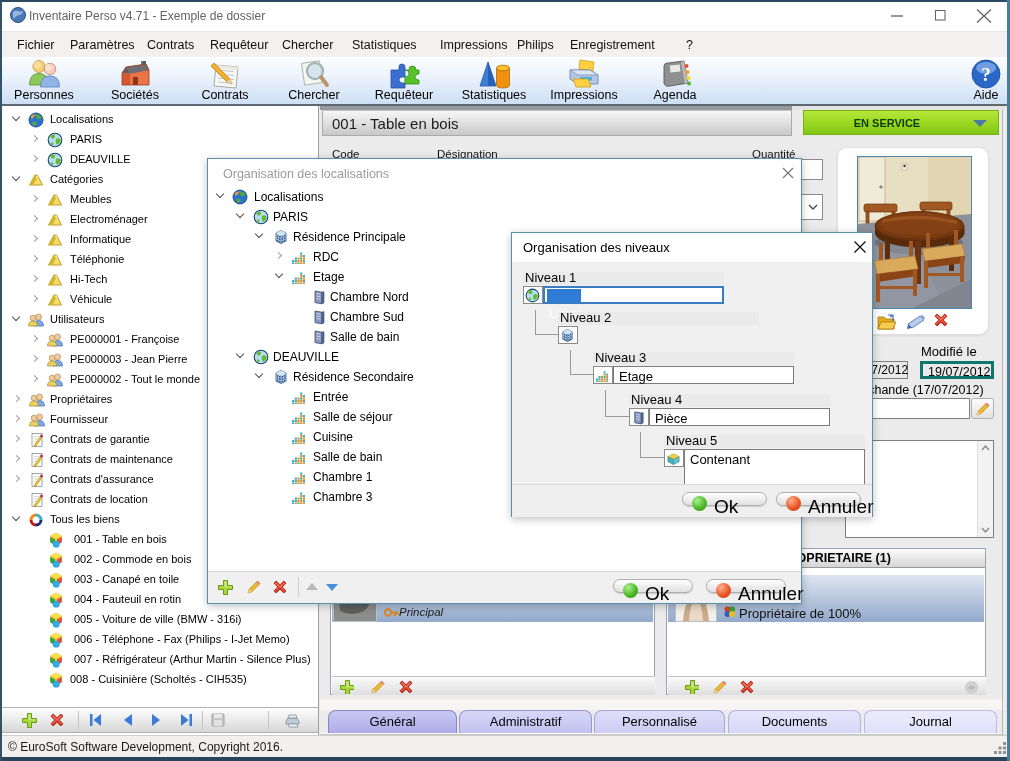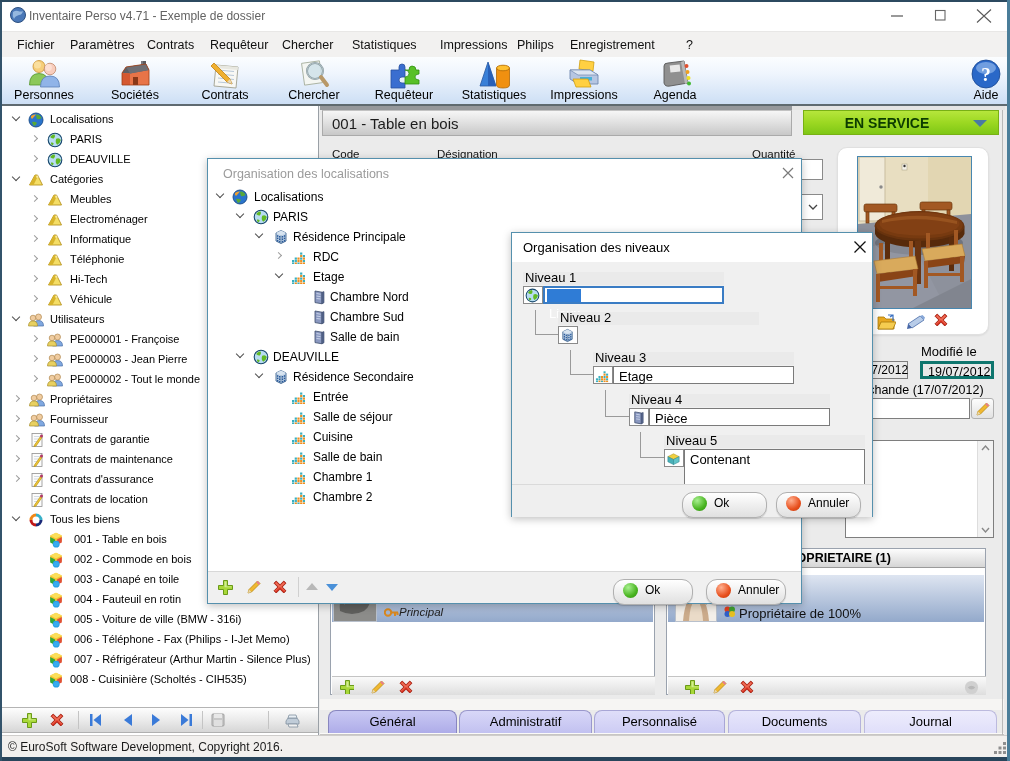--- a/index.html
+++ b/index.html
@@ -31,27 +31,27 @@
 
 #statusbar{position:absolute;left:0;top:735px;width:1010px;height:22px;background:#f2f0ee;border-top:1px solid #cfcdcb}
 #statustxt{position:absolute;left:8px;top:4px;font-size:12px;color:#1a1a1a}
 #navybottom{position:absolute;left:0;top:757px;width:1010px;height:4px;background:#29455b;z-index:60}
 
 #rc{position:absolute;left:320px;top:106px;width:685px;height:629px;background:#ebebeb}
 #rctop{position:absolute;left:0px;top:0px;width:472px;height:4px;background:#95989c}
 .hdrband{position:absolute;left:2px;top:4px;width:470px;height:26px;background:linear-gradient(#f6f6f6,#e2e2e2 45%,#c8c8c8);border:1px solid #aaaaaa;border-top:1px solid #c2c2c2}
 #hdrtxt{position:absolute;left:12px;top:9px;font-size:15px;color:#1c1c1c}
 #enservice{position:absolute;left:483px;top:4px;width:196px;height:25px;background:linear-gradient(#b6e63c,#9cd822 50%,#7fc716);border:1px solid #78b014;text-align:center}
-#enservice span{font-size:14px;font-weight:bold;color:#0c3c00;line-height:24px;margin-right:28px}
+#enservice span{font-size:11px;font-weight:bold;color:#0c3c00;line-height:24px;margin-right:28px}
 #ensarrow{position:absolute;right:11px;top:9px;width:0;height:0;border-left:7px solid transparent;border-right:7px solid transparent;border-top:7px solid #4a7aa2}
 .colhdr{position:absolute;top:42px;font-size:11.5px;color:#111}
 
 .dlg{position:absolute;background:#f0f0f0;border:1px solid #5590ad;box-shadow:0 2px 8px rgba(0,0,0,0.25)}
 .dlgtitle{position:absolute;left:0;top:0;width:100%;height:28px;background:#fff}
-.pill{position:absolute;height:26px;border:1px solid #b0b0b0;border-radius:11px;background:linear-gradient(#ffffff,#ececec 60%,#e0e0e0);box-shadow:0 1px 1px rgba(0,0,0,0.15);font-size:12px;color:#000;text-align:left}
+.pill{position:absolute;height:14px;border:1px solid #b0b0b0;border-radius:11px;background:linear-gradient(#ffffff,#ececec 60%,#e0e0e0);box-shadow:0 1px 1px rgba(0,0,0,0.15);font-size:19px;color:#000;text-align:left}
 .ball{position:absolute;left:9px;top:3px;width:15px;height:15px;border-radius:50%}
 .ballg{background:radial-gradient(circle at 35% 30%,#a8f090,#49b420 60%,#2f8c10)}
 .ballr{background:radial-gradient(circle at 35% 30%,#ffb090,#e8501e 60%,#c03808)}
 .pilltxt{position:absolute;left:31px;top:3px}
 </style>
 </head>
 <body>
 <div id="win">
   <div id="titlebar">
     <svg width="16" height="16" style="position:absolute;left:10px;top:7px" viewBox="0 0 16 16">
@@ -789,21 +789,21 @@
     <div class="trow" style="top:308px">
         <svg class="abs" style="left:83px;top:2px" width="16" height="16">
           <use href="#bars"></use>
         </svg>
         <span class="abs" style="left:105px;top:3px">Chambre 1</span>
       </div>
     <div class="trow" style="top:328px">
         <svg class="abs" style="left:83px;top:2px" width="16" height="16">
           <use href="#bars"></use>
         </svg>
-        <span class="abs" style="left:105px;top:3px">Chambre 2</span>
+        <span class="abs" style="left:105px;top:3px">Chambre 3</span>
       </div>
     <div class="abs" style="left:0;top:412px;width:593px;height:32px;background:#f0f0f0;border-top:1px solid #d8d8d8">
       <svg class="abs" style="left:9px;top:7px" width="17" height="17">
           <use href="#plus"></use>
         </svg>
       <svg class="abs" style="left:38px;top:7px" width="17" height="17">
           <use href="#pencil"></use>
         </svg>
       <svg class="abs" style="left:64px;top:7px" width="17" height="17">
           <use href="#xred"></use>

